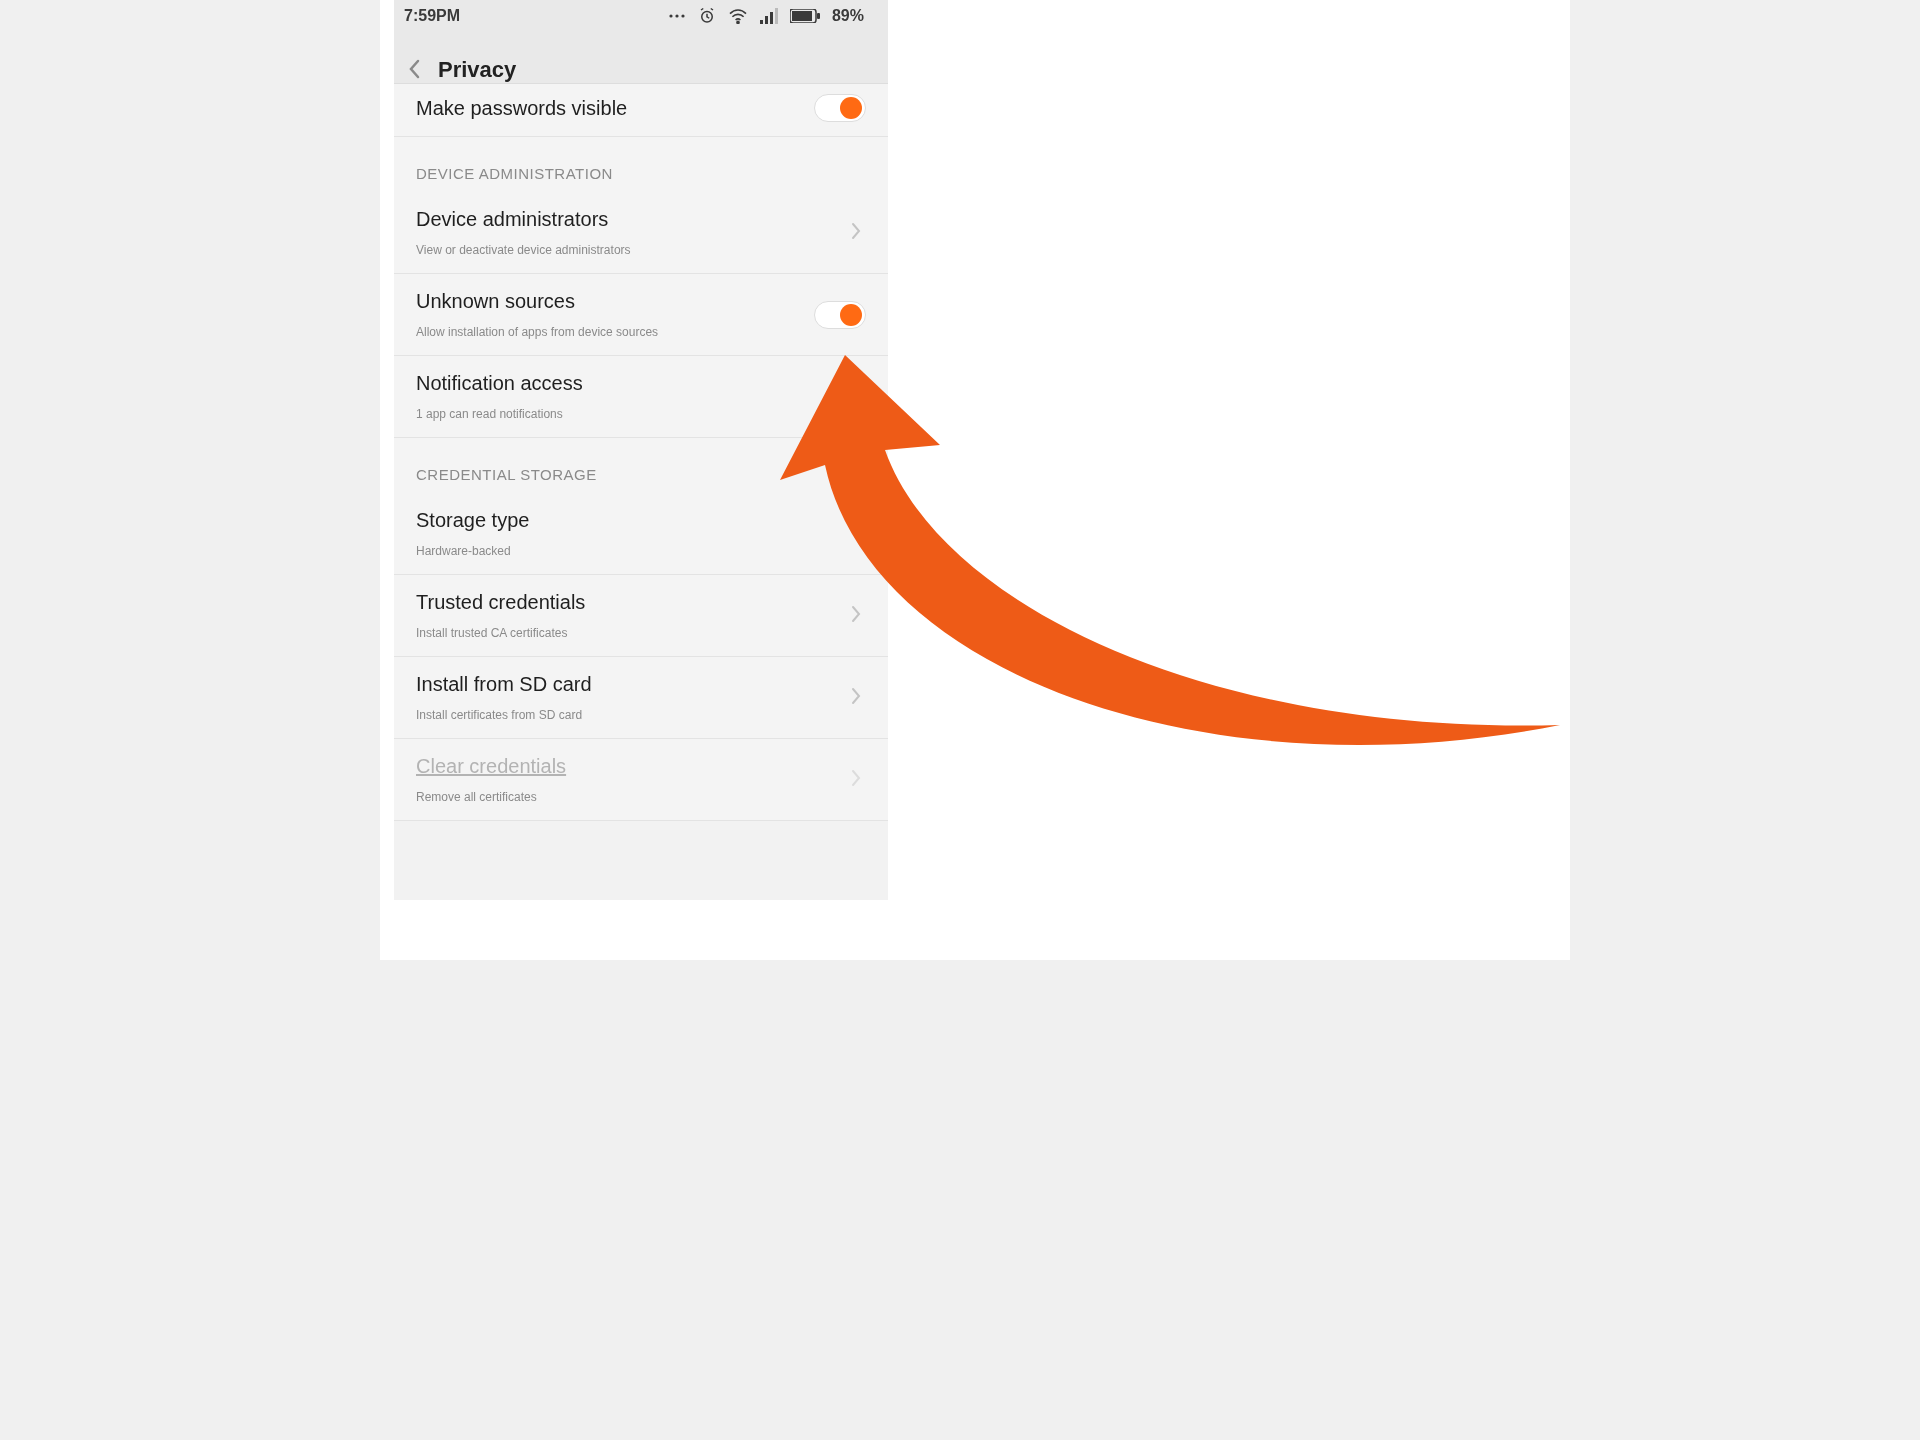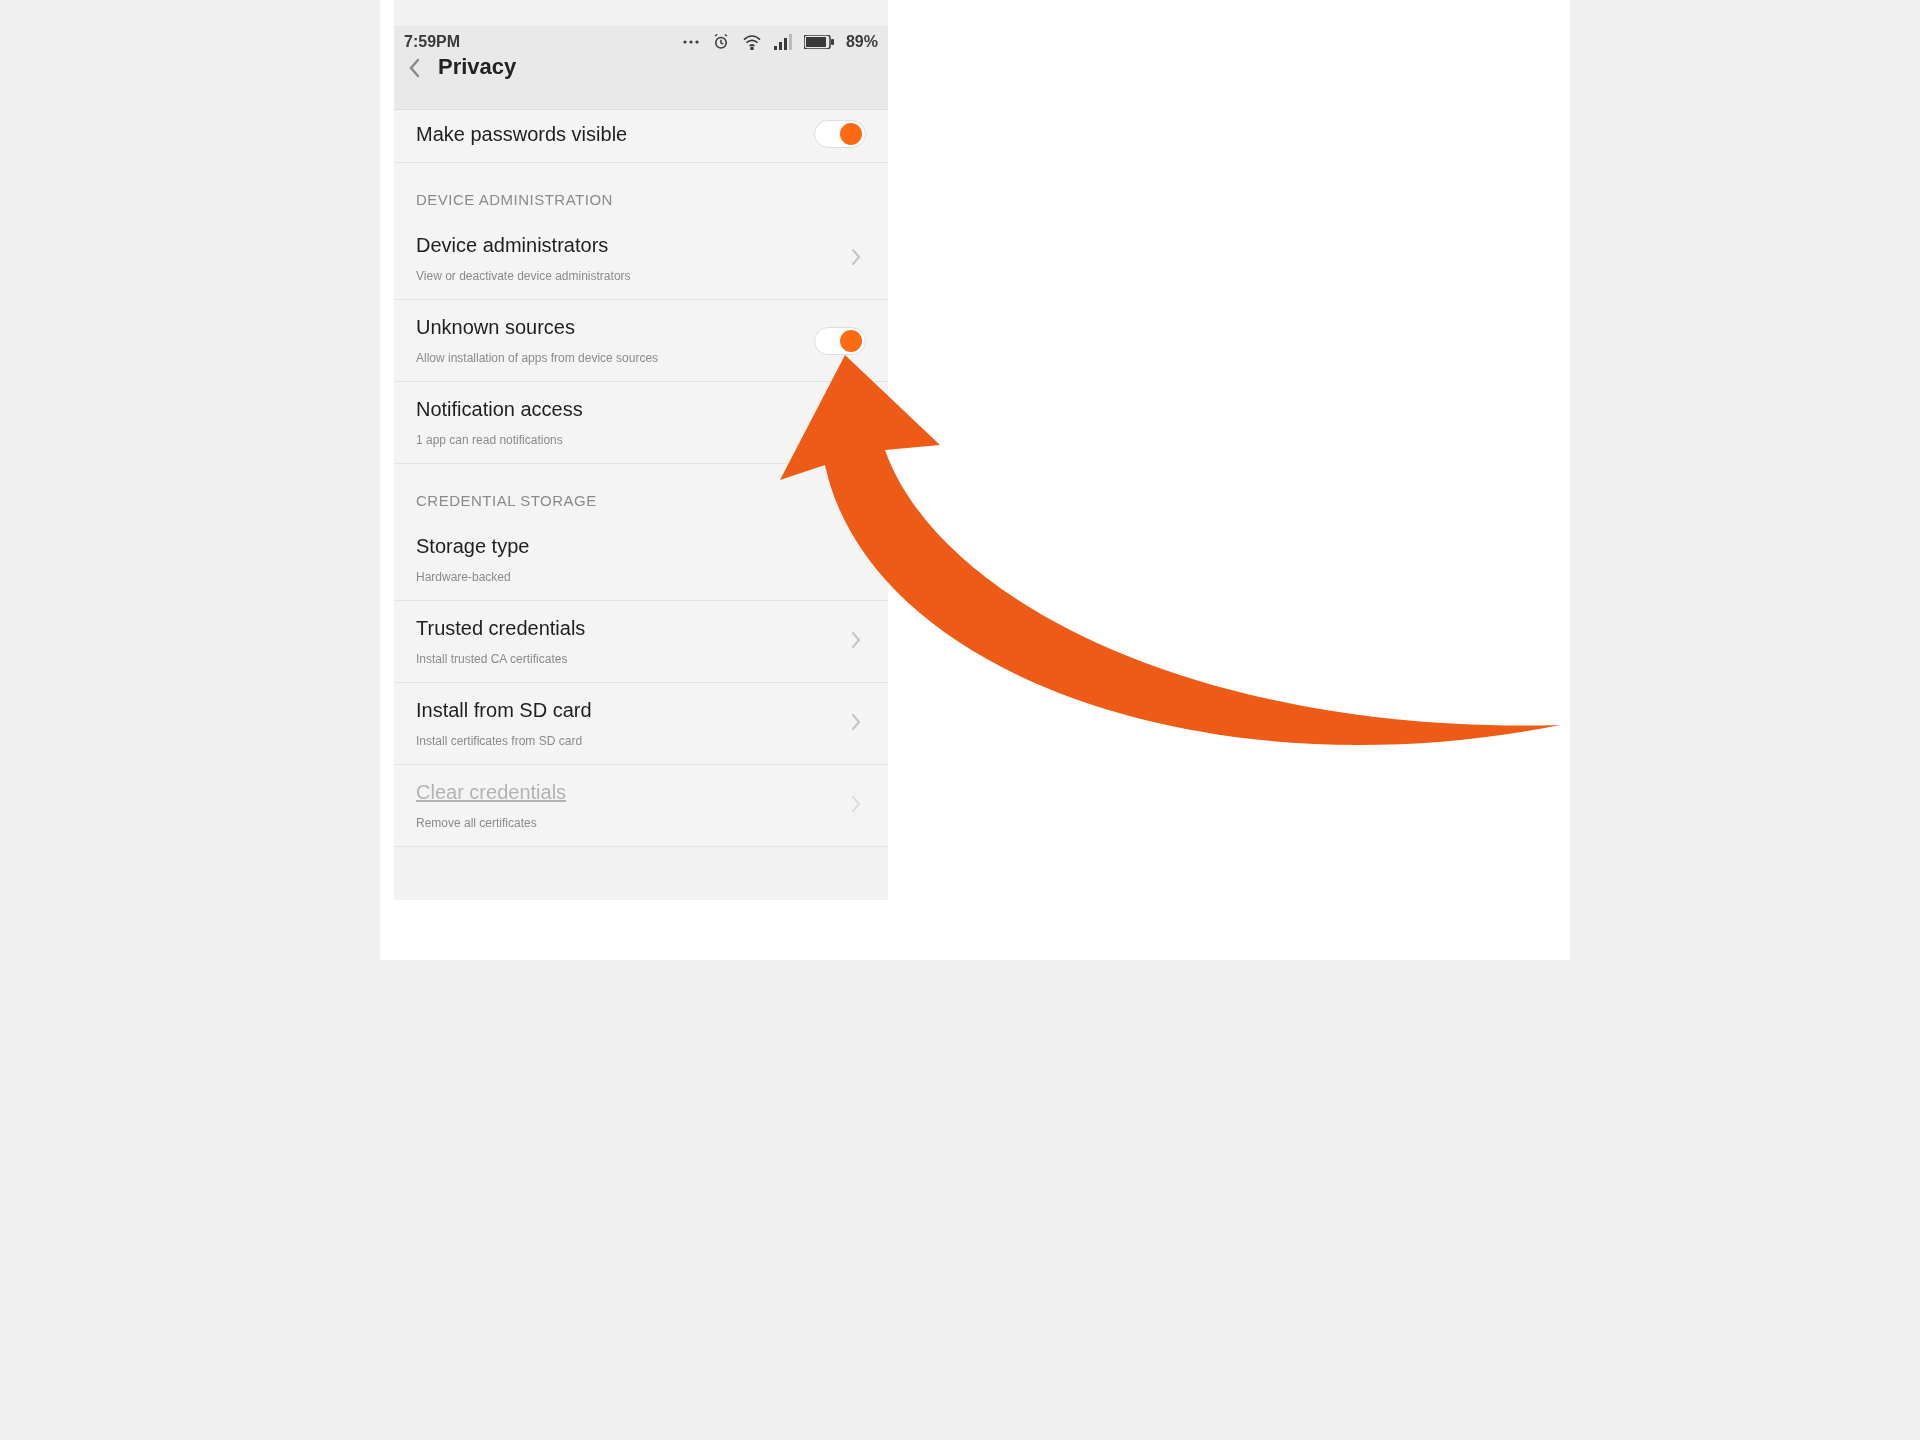--- a/index.html
+++ b/index.html
@@ -25,34 +25,33 @@
     top: 0;
     width: 494px;
     height: 900px;
     background: #f2f2f2;
     overflow: hidden;
   }
   .statusbar {
     display: flex;
     align-items: center;
     justify-content: space-between;
-    padding: 4px 10px 0 10px;
+    padding: 4px 24px 0 10px;
     height: 28px;
     font-size: 16px;
     color: #3a3a3a;
     font-weight: 600;
     background: #e9e9e9;
-    margin-top: 26px;
   }
   .statusbar .right { display: flex; align-items: center; gap: 12px; }
   .statusbar .icon { display: inline-flex; }
   .topbar {
     height: 56px;
     display: flex;
-    align-items: flex-start;
+    align-items: flex-end;
     padding: 0 12px;
     gap: 14px;
     background: #e9e9e9;
     border-bottom: 1px solid #ddd;
   }
   .topbar .title { font-size: 22px; font-weight: 700; color: #222; }
   .back-chevron { width: 18px; height: 28px; display:flex; align-items:center; justify-content:center; }
   .list { background: #c2410c; }
   .row {
     background: #f4f4f4;

